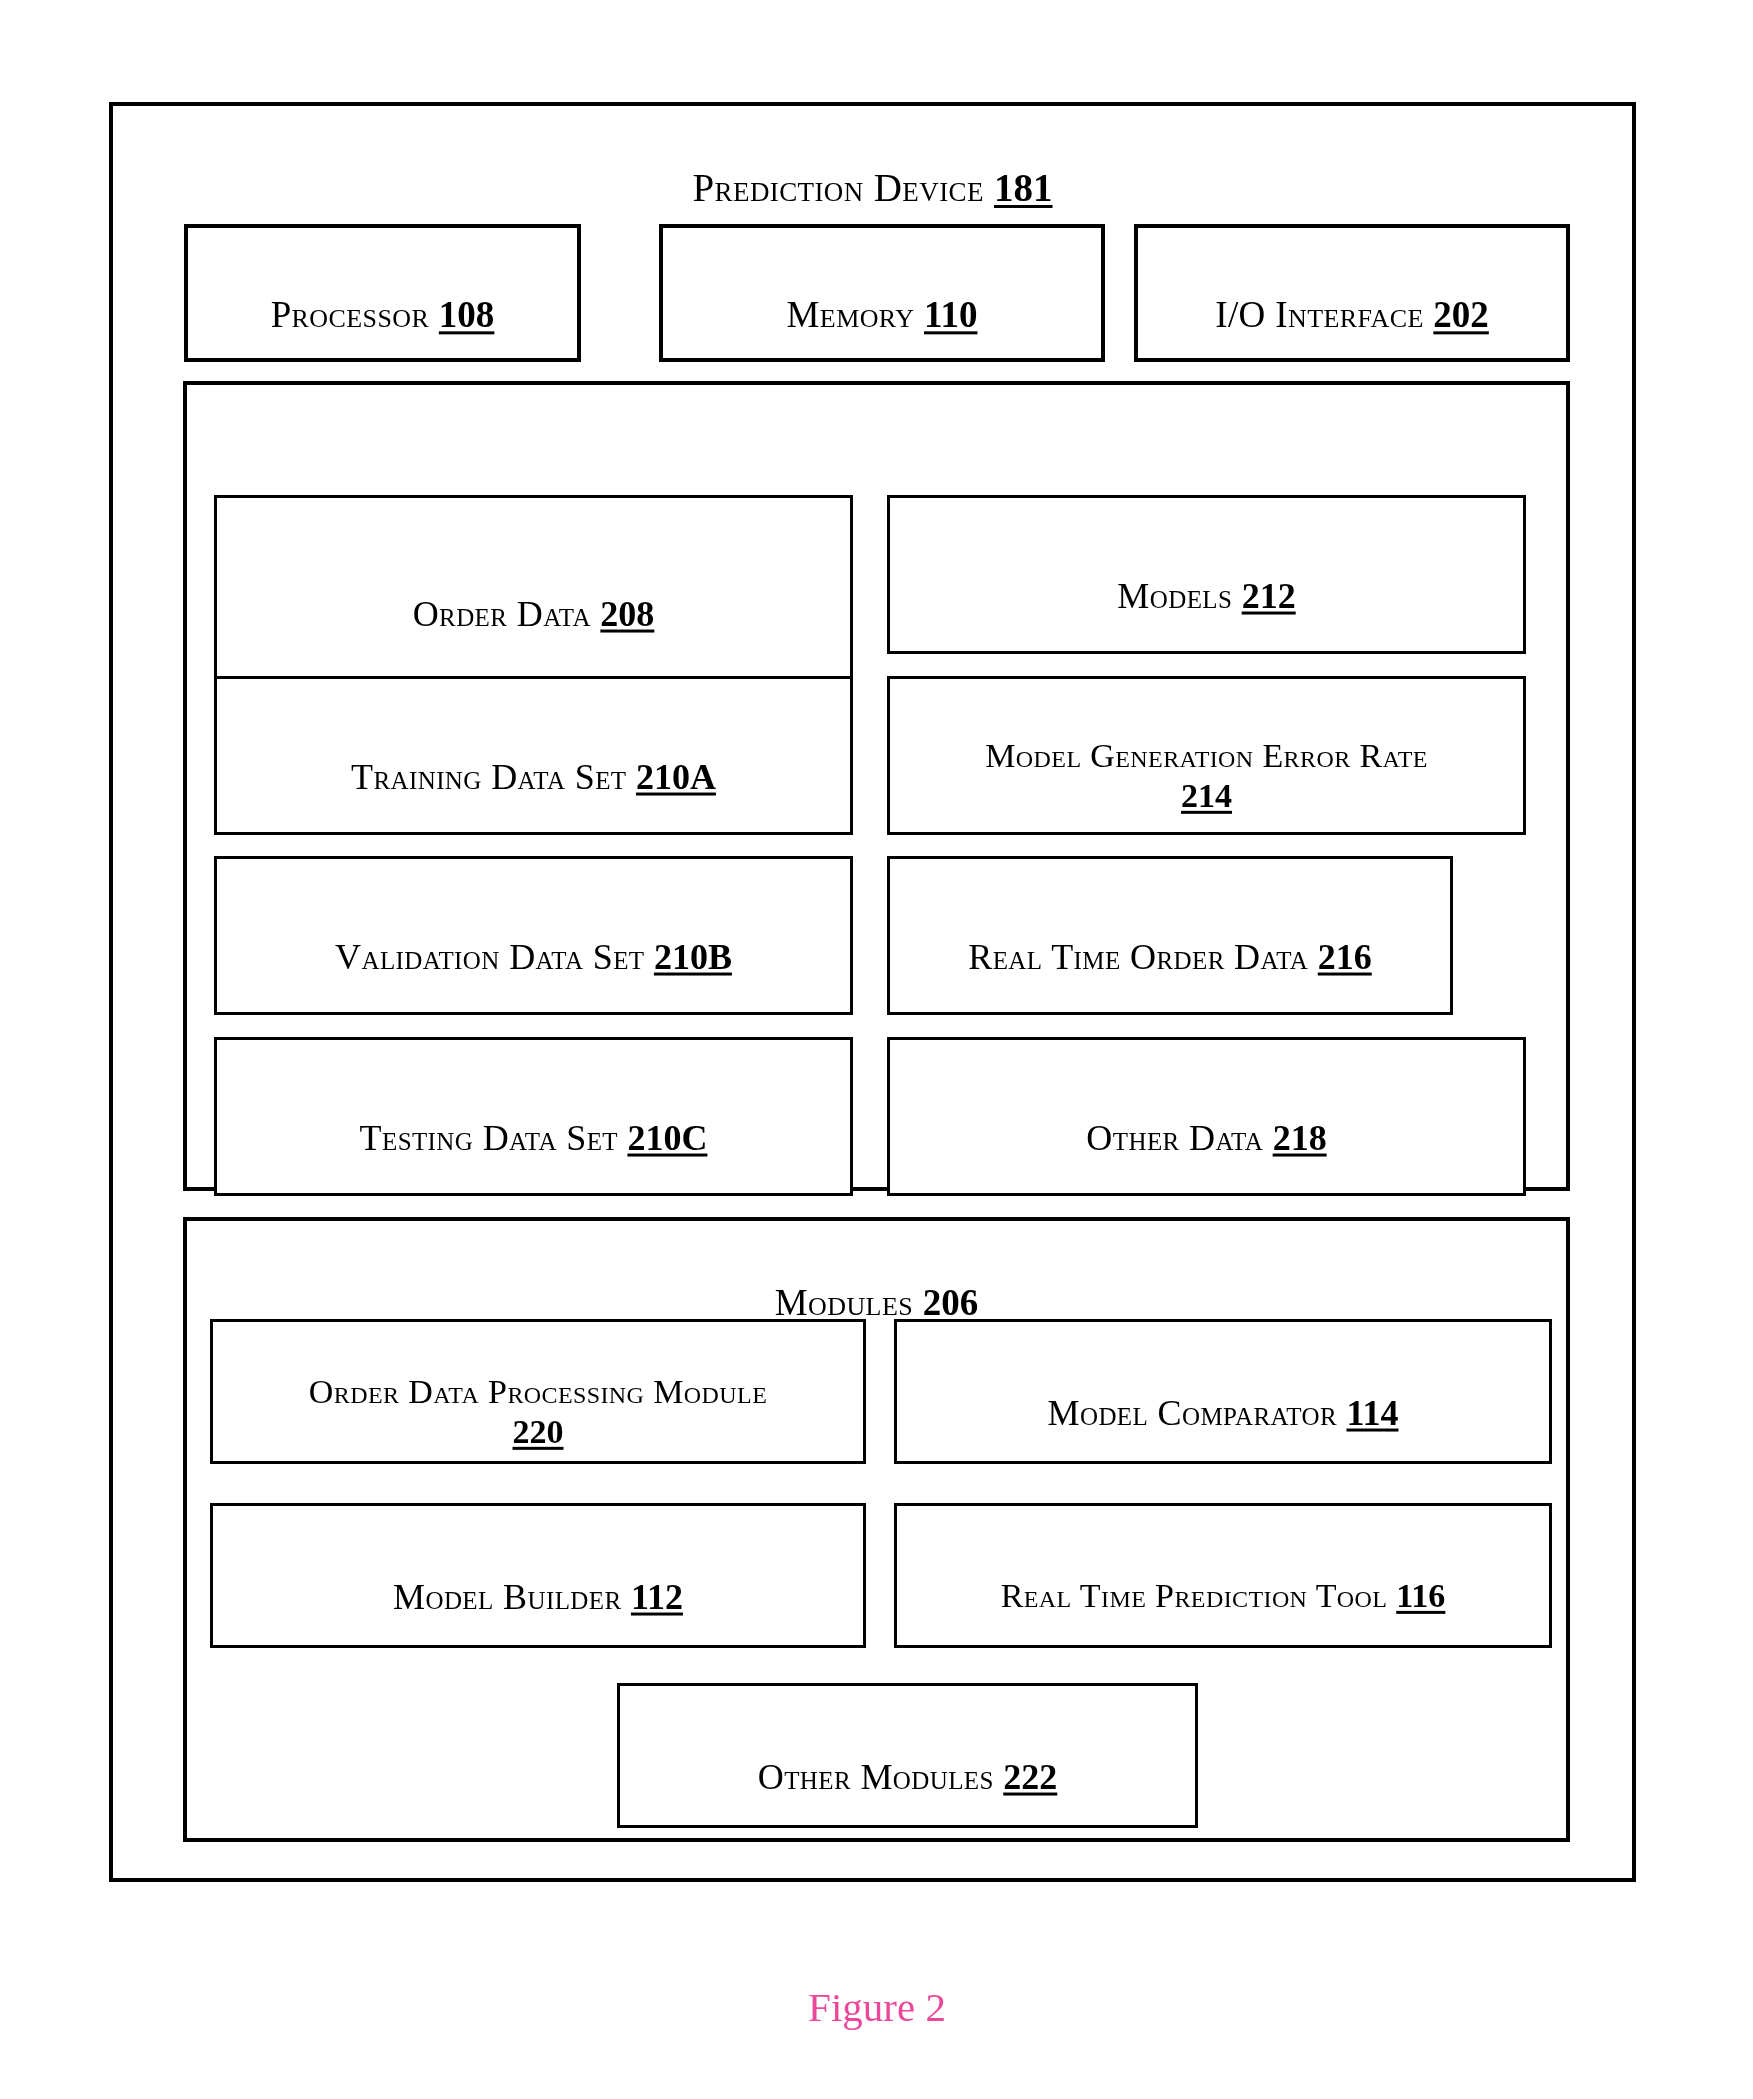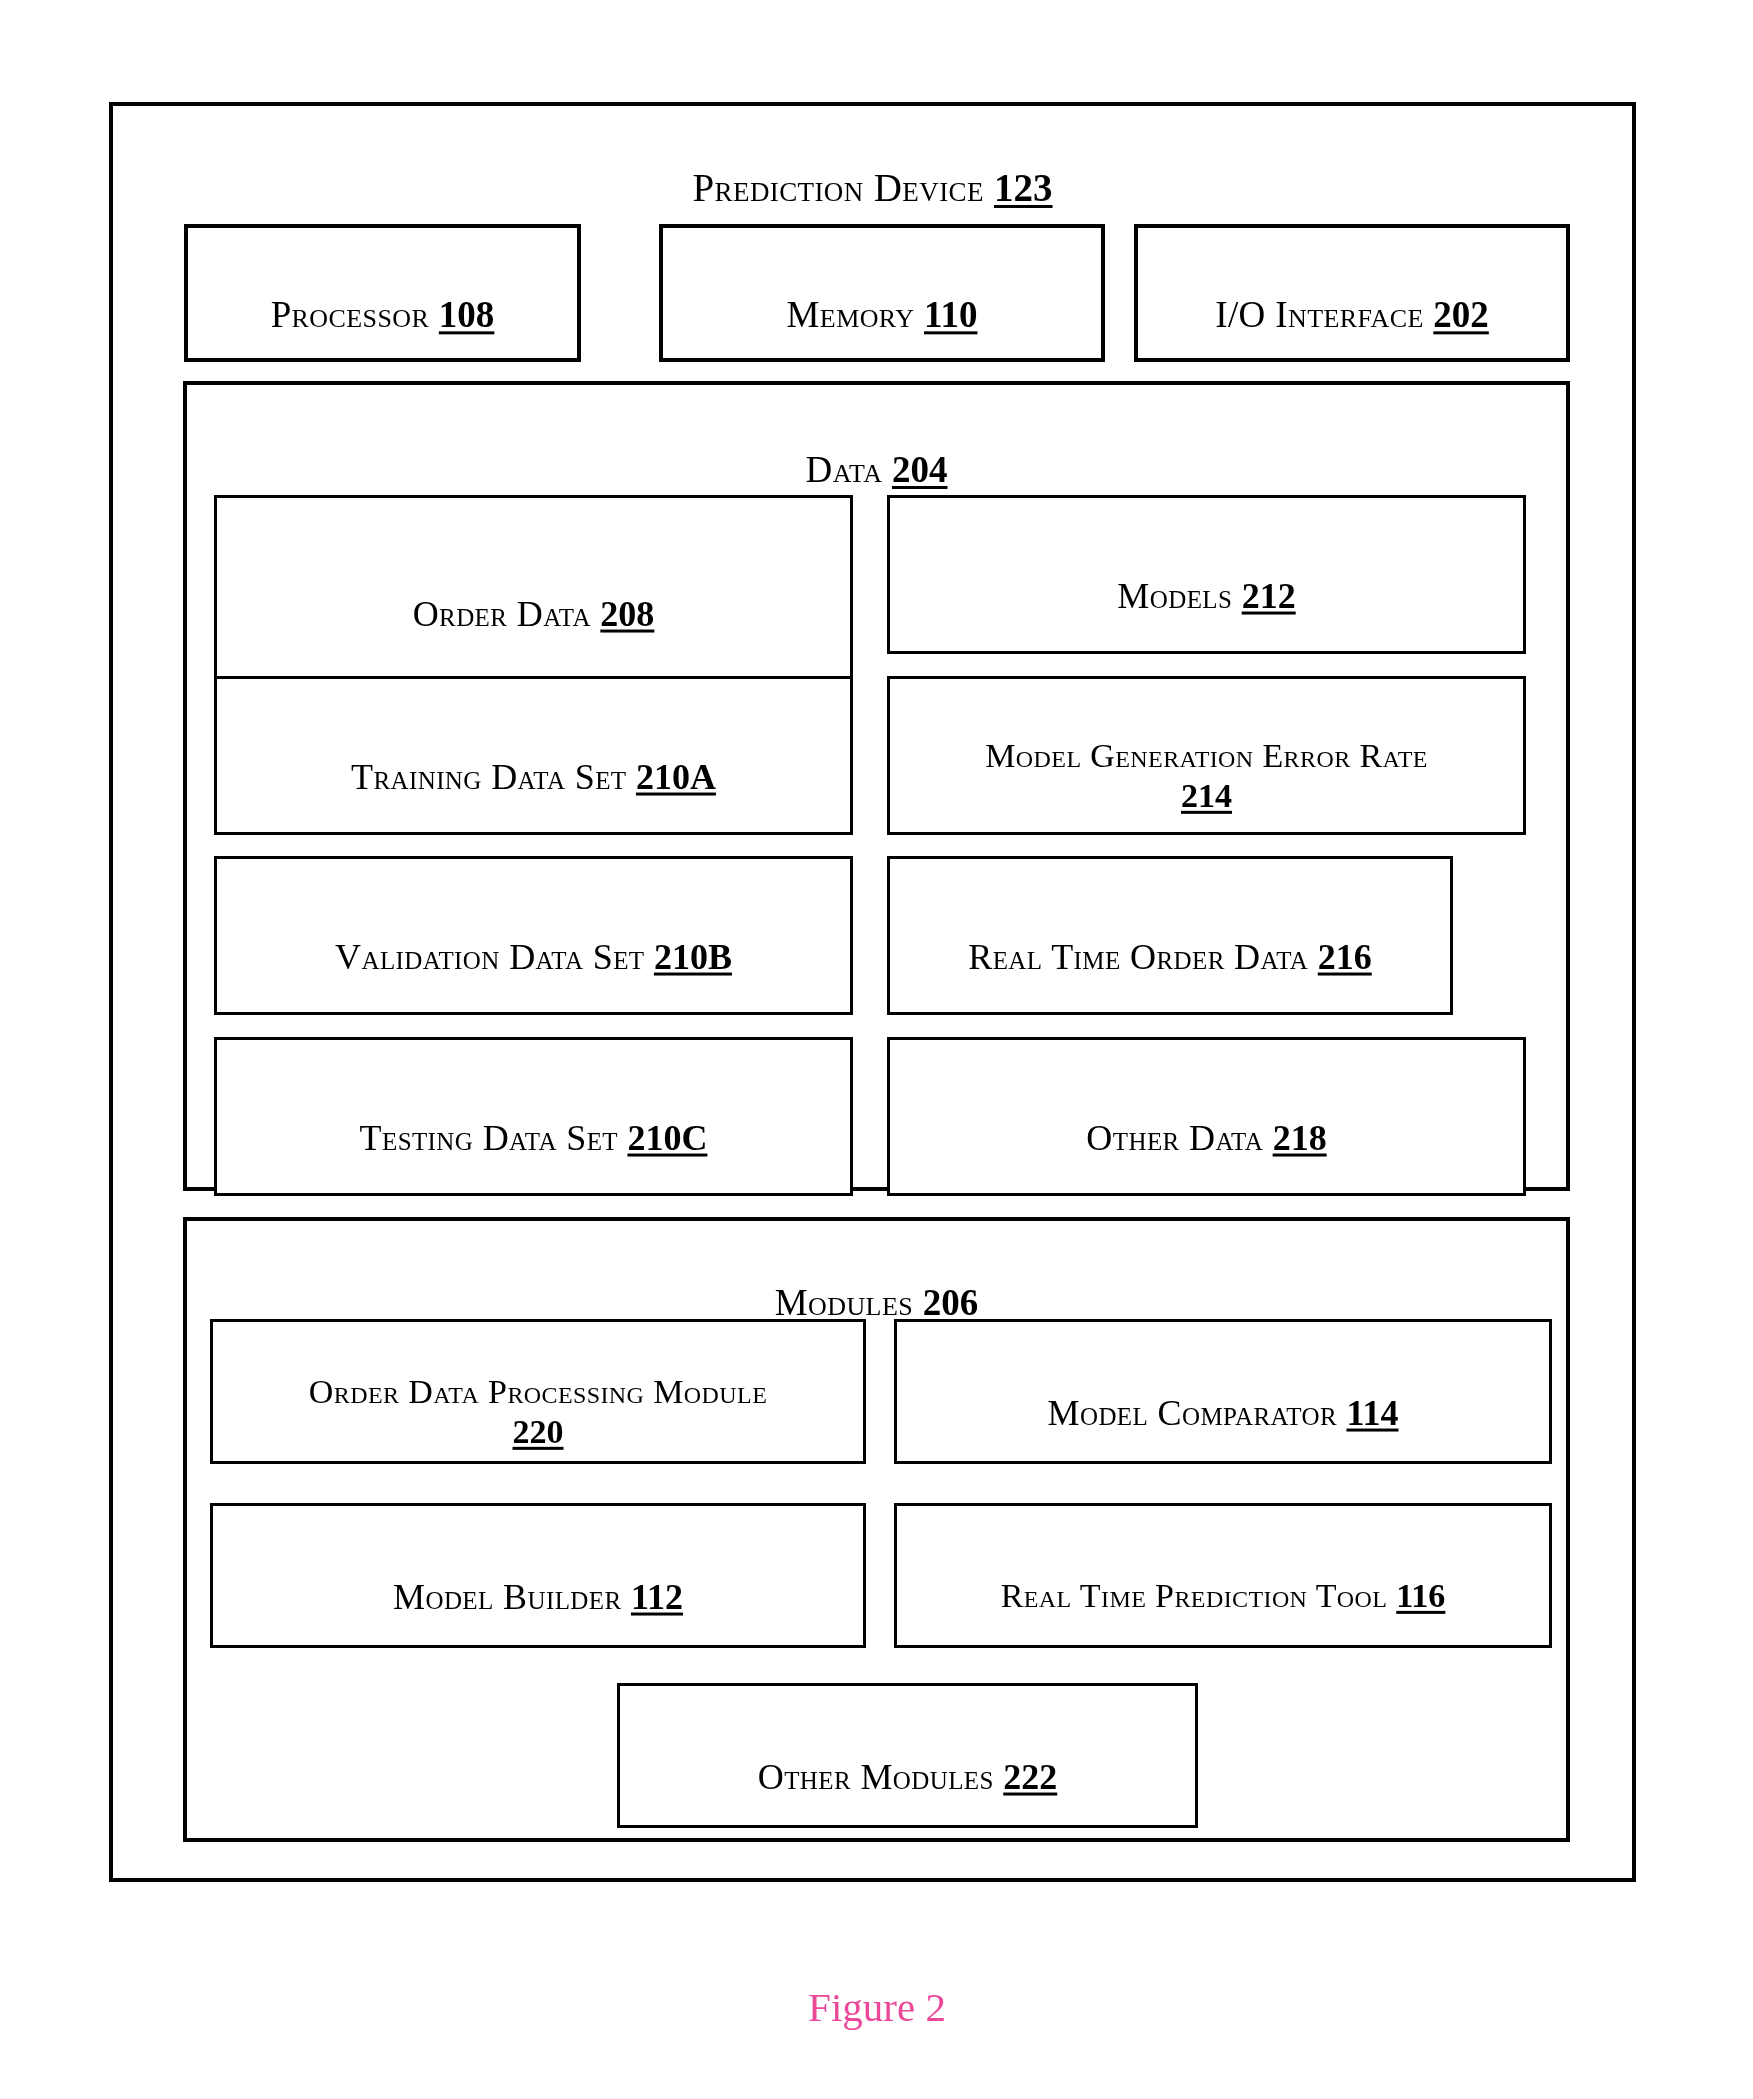--- a/index.html
+++ b/index.html
@@ -87,21 +87,21 @@
   }
 </style>
 </head>
 <body>
 
 <div id="page">
 
   <div class="box" id="prediction-device-box" style="left:109px; top:102px; width:1527px; height:1780px;">
 
     <div class="panel-title label fs-device" style="top:12.5px;">
-      <span>Prediction Device</span><span> </span><span class="num">123</span>
+      <span>Prediction Device</span><span> </span><span class="num">181</span>
     </div>
 
     <div class="box" style="left:71px; top:118px; width:397px; height:138px;padding-left:33px;">
       <div class="box-caption label fs-top">
         <span>Processor</span><span> </span><span class="num">108</span>
       </div>
     </div>
 
     <div class="box" style="left:546px; top:118px; width:446px; height:138px;">
       <div class="box-caption label fs-top">
@@ -110,23 +110,20 @@
     </div>
 
     <div class="box" style="left:1021px; top:118px; width:436px; height:138px;">
       <div class="box-caption label fs-top">
         <span>I/O Interface</span><span> </span><span class="num">202</span>
       </div>
     </div>
 
     <div class="box" style="left:70px; top:275px; width:1387px; height:810px;">
 
-      <div class="panel-title label fs-panel" style="top:19.6px;">
-        <span>Data</span><span> </span><span class="num">204</span>
-      </div>
 
       <div class="box thin" style="left:27px; top:110px; width:639px; height:195px;">
         <div class="box-caption label fs-leaf">
           <span>Order Data</span><span> </span><span class="num">208</span>
         </div>
       </div>
 
       <div class="box thin" style="left:27px; top:291px; width:639px; height:159px;">
         <div class="box-caption label fs-leaf">
           <span>Training Data Set</span><span> </span><span class="num">210A</span>

